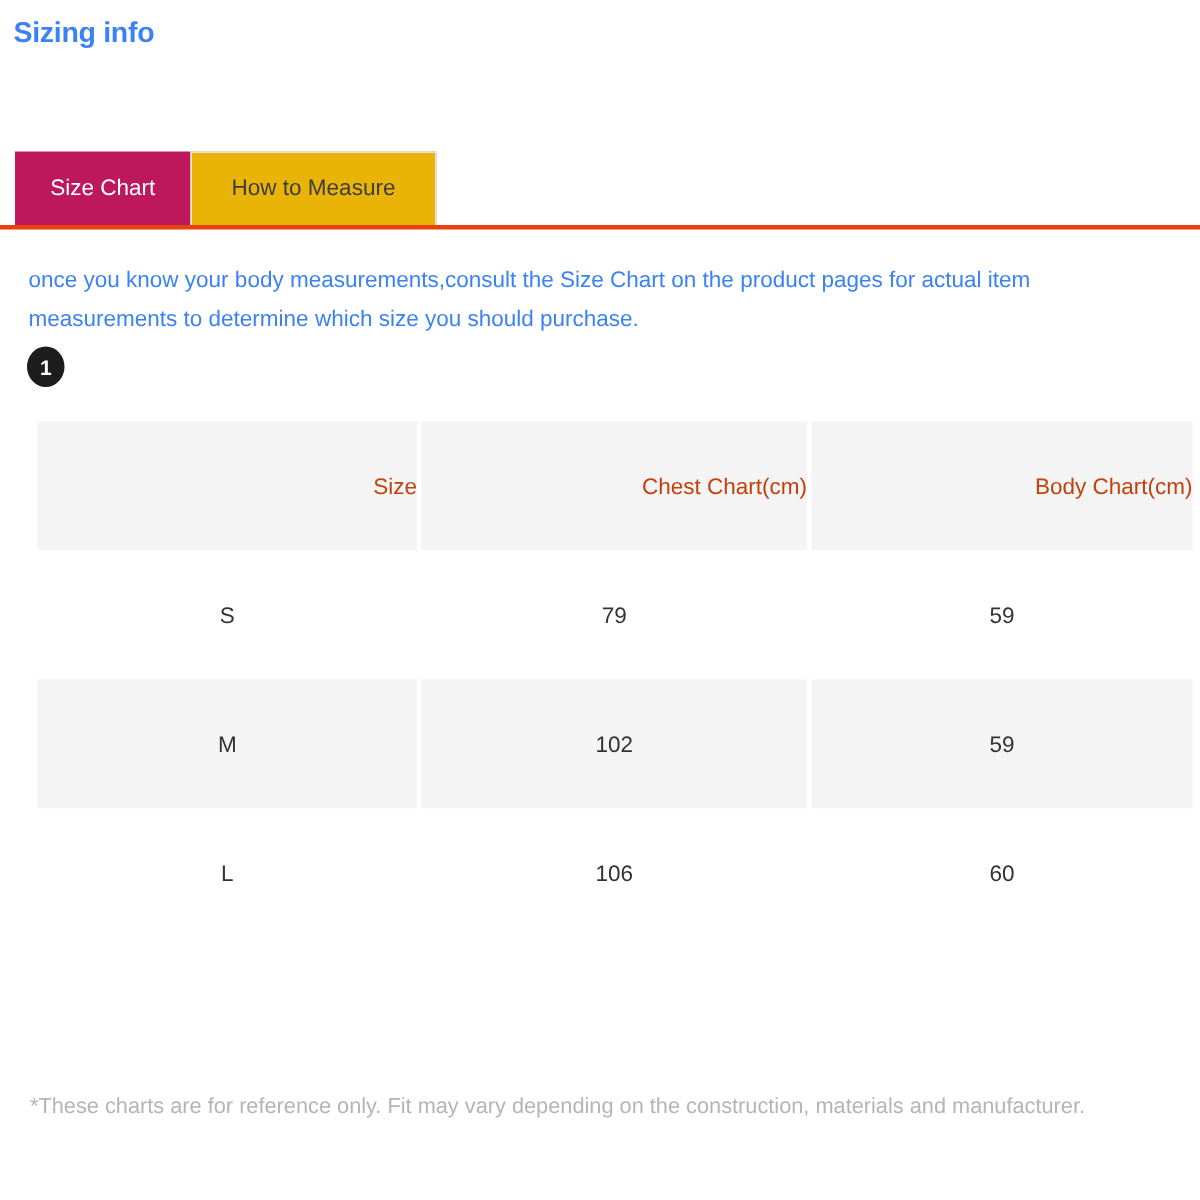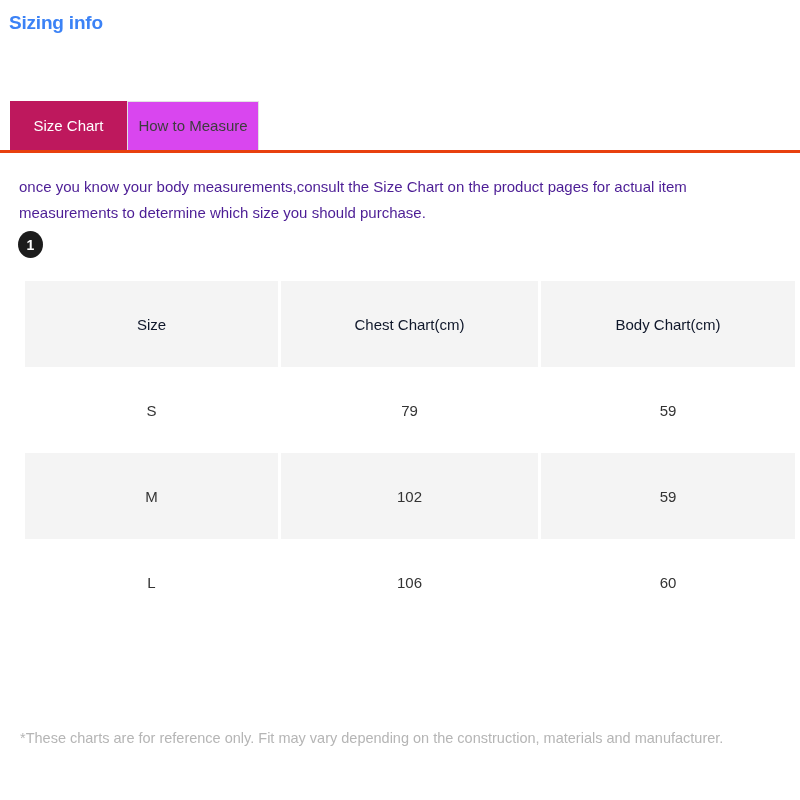--- a/index.html
+++ b/index.html
@@ -60,36 +60,36 @@
     user-select: none;
   }
   .tab-active {
     left: 10px;
     width: 117px;
     background: #be185d;
     color: #ffffff;
   }
   .tab-inactive {
     left: 127px;
-    width: 132px;
-    background: #d946ef;
+    width: 164px;
+    background: #eab308;
     color: #3d3d3d;
     border: 1px solid #e2e2e2;
     border-bottom: none;
   }
 
   
   .intro {
     position: absolute;
     left: 19px;
     top: 174px;
     width: 730px;
     font-size: 15px;
     line-height: 26px;
-    color: #4c1d95;
+    color: #3b82f6;
   }
 
   
   .step-badge {
     position: absolute;
     left: 18px;
     top: 231px;
     width: 25px;
     height: 27px;
     border-radius: 50%;
@@ -118,21 +118,22 @@
     text-align: center;
     vertical-align: middle;
     font-size: 15px;
     font-weight: normal;
     color: #333333;
     height: 86px;
     padding: 0;
   }
   .size-table th {
     background: #f4f4f4;
-    color: #0f172a;
+    color: #c2410c;
+    text-align: right;
   }
   .size-table tbody tr.row-odd td {
     background: #ffffff;
   }
   .size-table tbody tr.row-even td {
     background: #f4f4f4;
   }
   .col-size   { width: 253px; }
   .col-chest  { width: 257px; }
   .col-length { width: 254px; }

